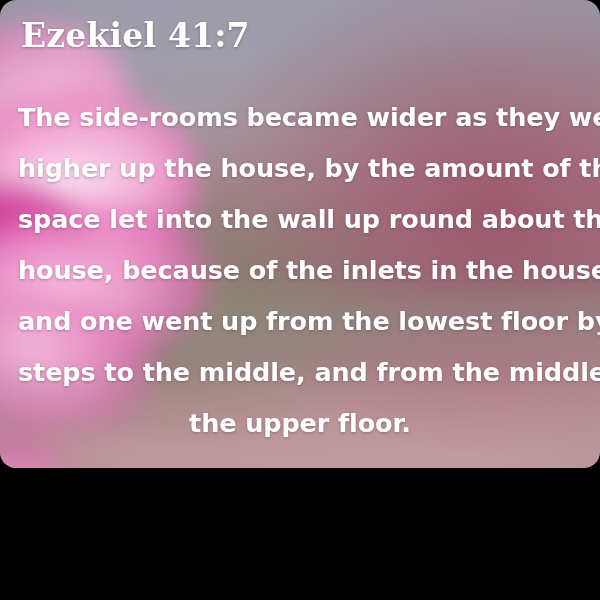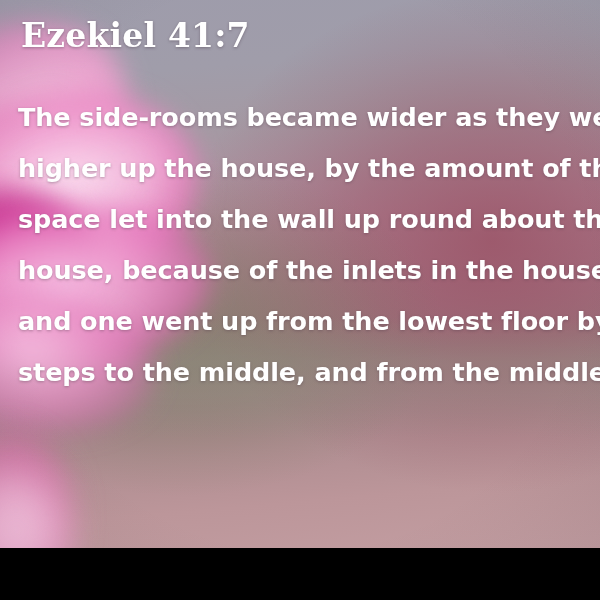--- a/index.html
+++ b/index.html
@@ -8,23 +8,24 @@
     padding: 0;
     background: #000;
   }
   body {
     font-family: "DejaVu Sans", sans-serif;
   }
 
   #verse-card {
     position: relative;
     width: 600px;
-    height: 548px;
+    height: 468px;
     overflow: hidden;
     user-select: none;
+    border-radius: 16px;
   }
 
   
   .bg-layer {
     position: absolute;
     inset: 0;
     pointer-events: none;
   }
 
   
@@ -235,16 +236,17 @@
 
     <h1 id="page-title">Ezekiel 41:7</h1>
 
     <div id="verse-body">
       <span class="verse-line">The side-rooms became wider as they went</span>
       <span class="verse-line">higher up the house, by the amount of the</span>
       <span class="verse-line">space let into the wall up round about the</span>
       <span class="verse-line">house, because of the inlets in the house;</span>
       <span class="verse-line">and one went up from the lowest floor by</span>
       <span class="verse-line">steps to the middle, and from the middle to</span>
+      <span class="verse-line">the upper floor.</span>
     </div>
 
   </div>
 </div>
 
 </body></html>

